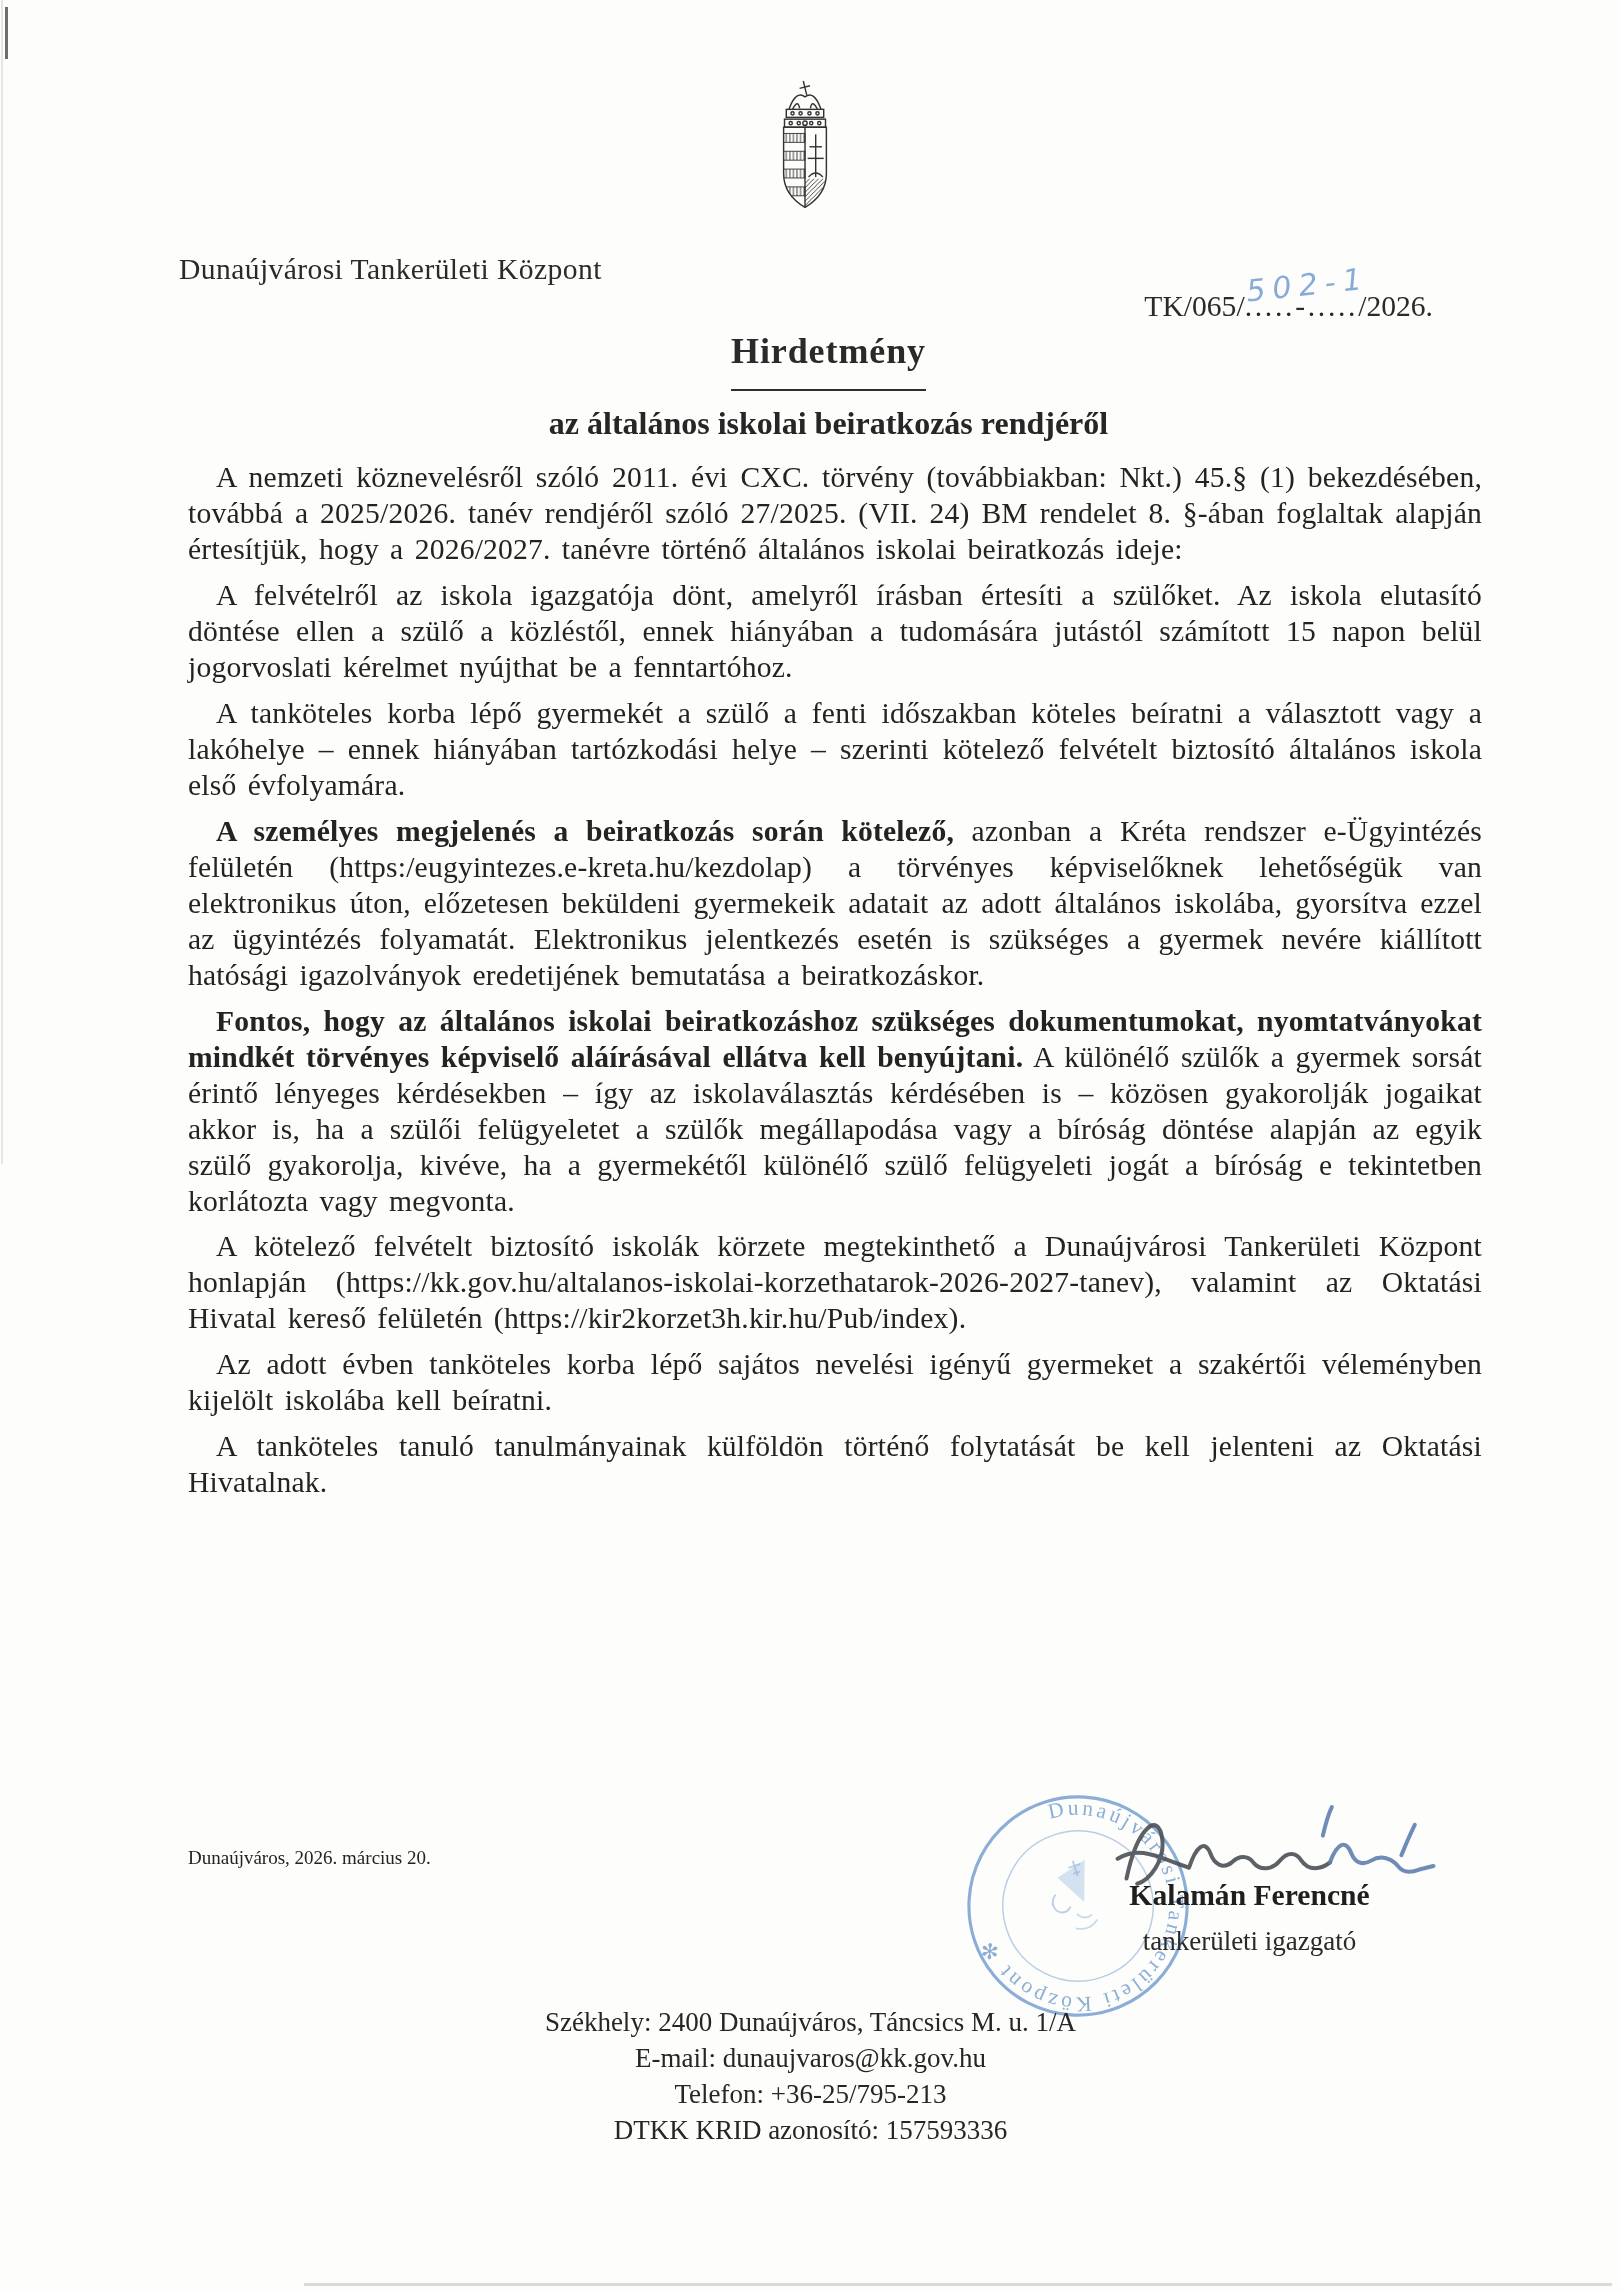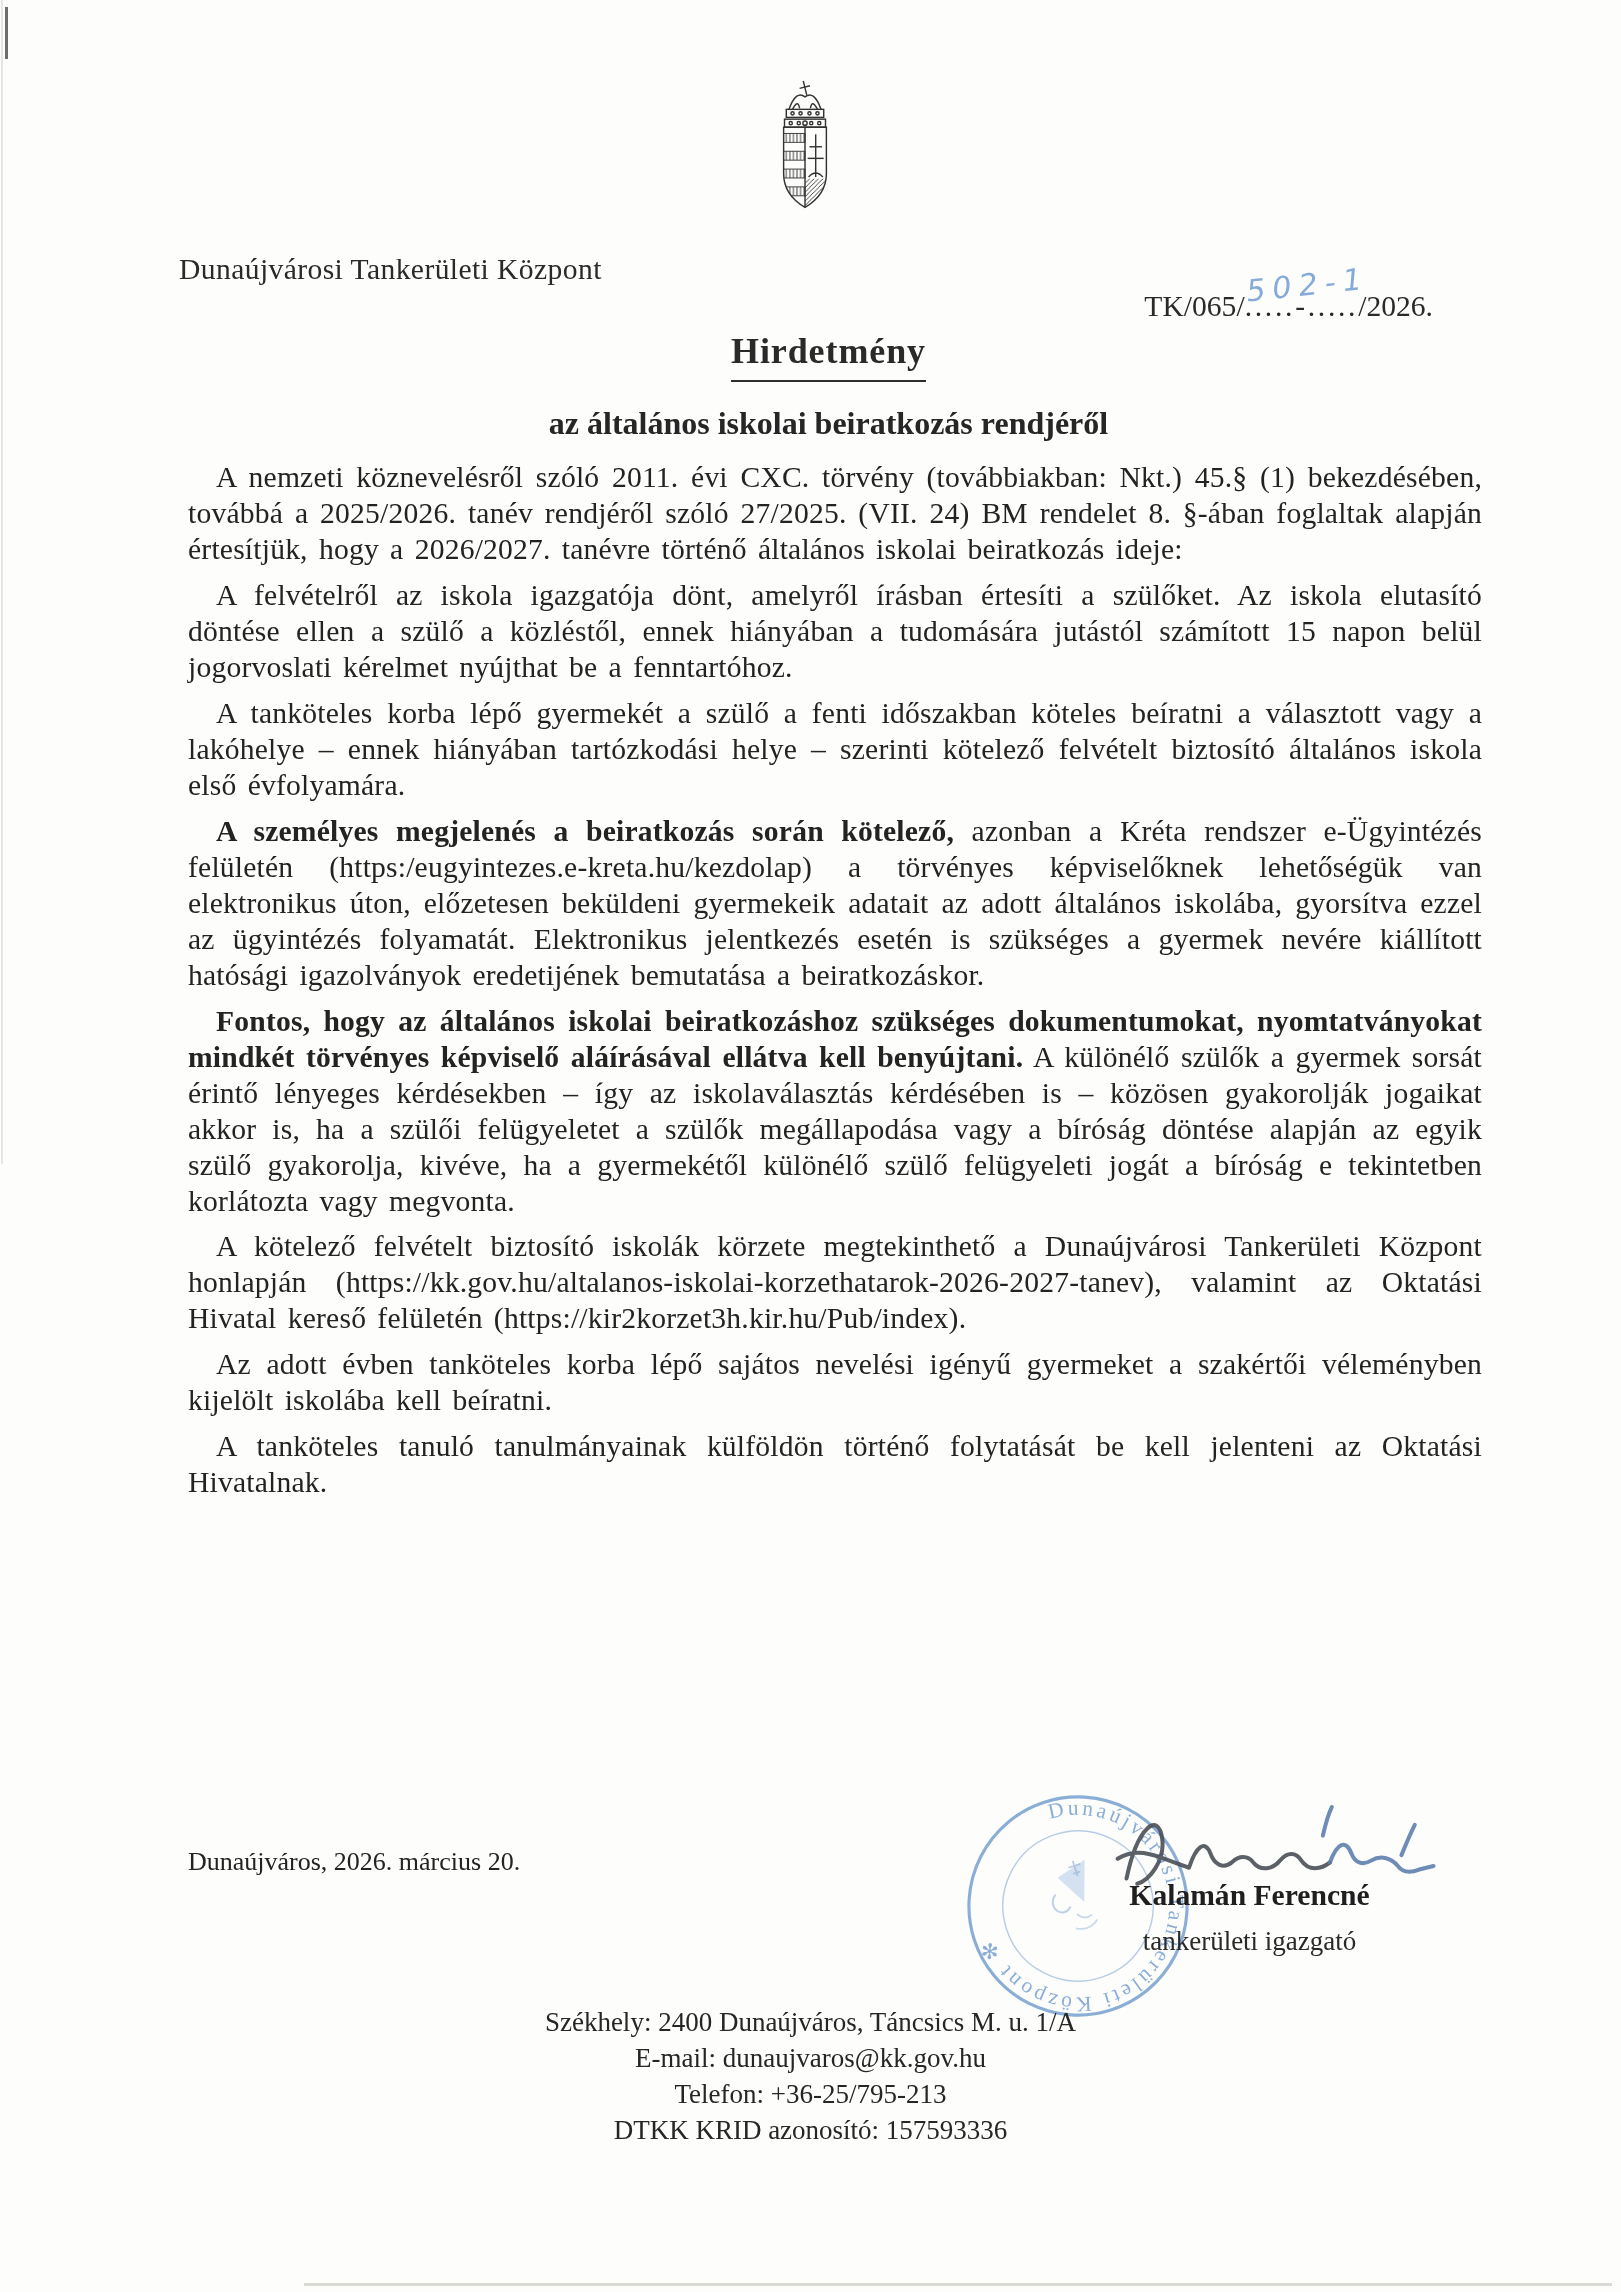--- a/index.html
+++ b/index.html
@@ -28,41 +28,41 @@
   #ref-dots{position:relative;display:inline-block;letter-spacing:2.7px;}
   #ref-hand{
     position:absolute;left:1.8px;top:-23px;
     font-style:italic;font-size:30px;letter-spacing:7.2px;
     color:#7aa3d6;transform:rotate(-6deg);font-family:"DejaVu Sans",sans-serif;opacity:.9;
   }
   #doc-title{
     position:absolute;left:179px;top:330px;width:1299px;text-align:center;
     font-size:36px;font-weight:bold;color:#2a2a2a;letter-spacing:0.9px;
   }
-  #doc-title span{border-bottom:2.7px solid #2e2e2e;padding-bottom:9px;}
+  #doc-title span{border-bottom:2.7px solid #2e2e2e;padding-bottom:18px;}
   #doc-subtitle{
     position:absolute;left:179px;top:405px;width:1299px;text-align:center;
     font-size:32px;font-weight:bold;color:#262626;
   }
 
   #content{
     position:absolute;left:188px;top:459px;width:1294px;
     font-size:29.6px;line-height:36px;text-align:justify;
     word-spacing:3.6px;letter-spacing:0.2px;
   }
   .para{margin:0 0 9.9px 0;}
   .b{font-weight:bold;margin-left:28px;}
   .date-line{
     text-align:center;font-weight:bold;font-size:31px;line-height:45px;
     word-spacing:1.8px;margin:3.6px 0;
   }
   .date-block{margin:1.8px 0 10.7px 0;}
 
   #place-date{
-    position:absolute;left:188px;top:1847px;font-size:26px;color:#232323;
+    position:absolute;left:188px;top:1847px;font-size:19px;color:#232323;
   }
 
   #stamp{position:absolute;left:960px;top:1788px;width:236px;height:236px;opacity:.92;}
   #signature{position:absolute;left:1106px;top:1791px;width:448px;height:116px;}
   #signer-name{
     position:absolute;left:1115px;top:1879px;width:269px;text-align:center;
     font-weight:bold;font-size:29.6px;color:#1f1f1f;
   }
   #signer-title{
     position:absolute;left:1115px;top:1926px;width:269px;text-align:center;

